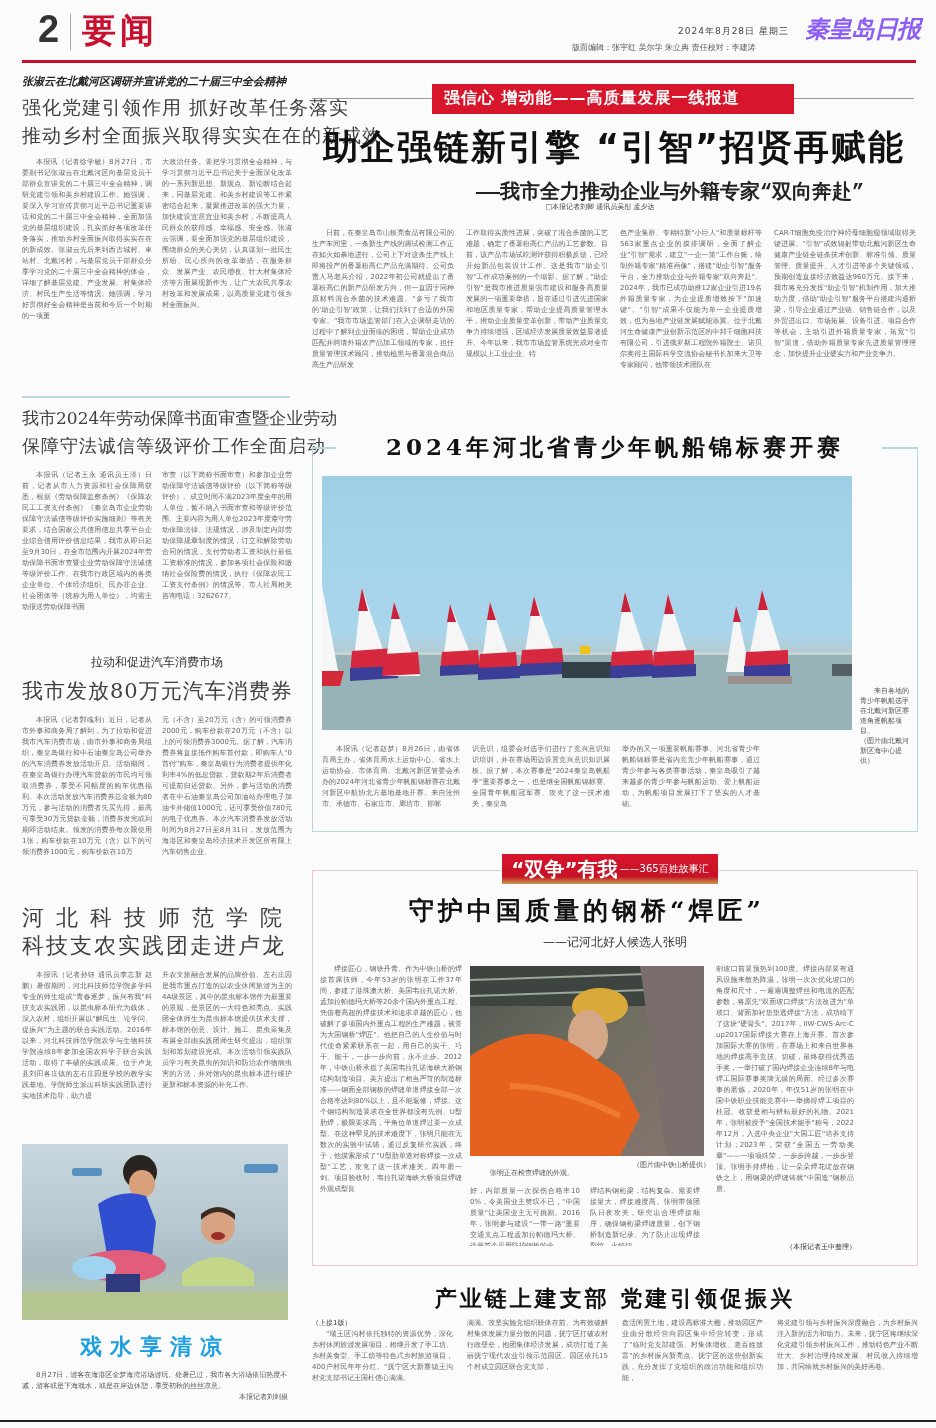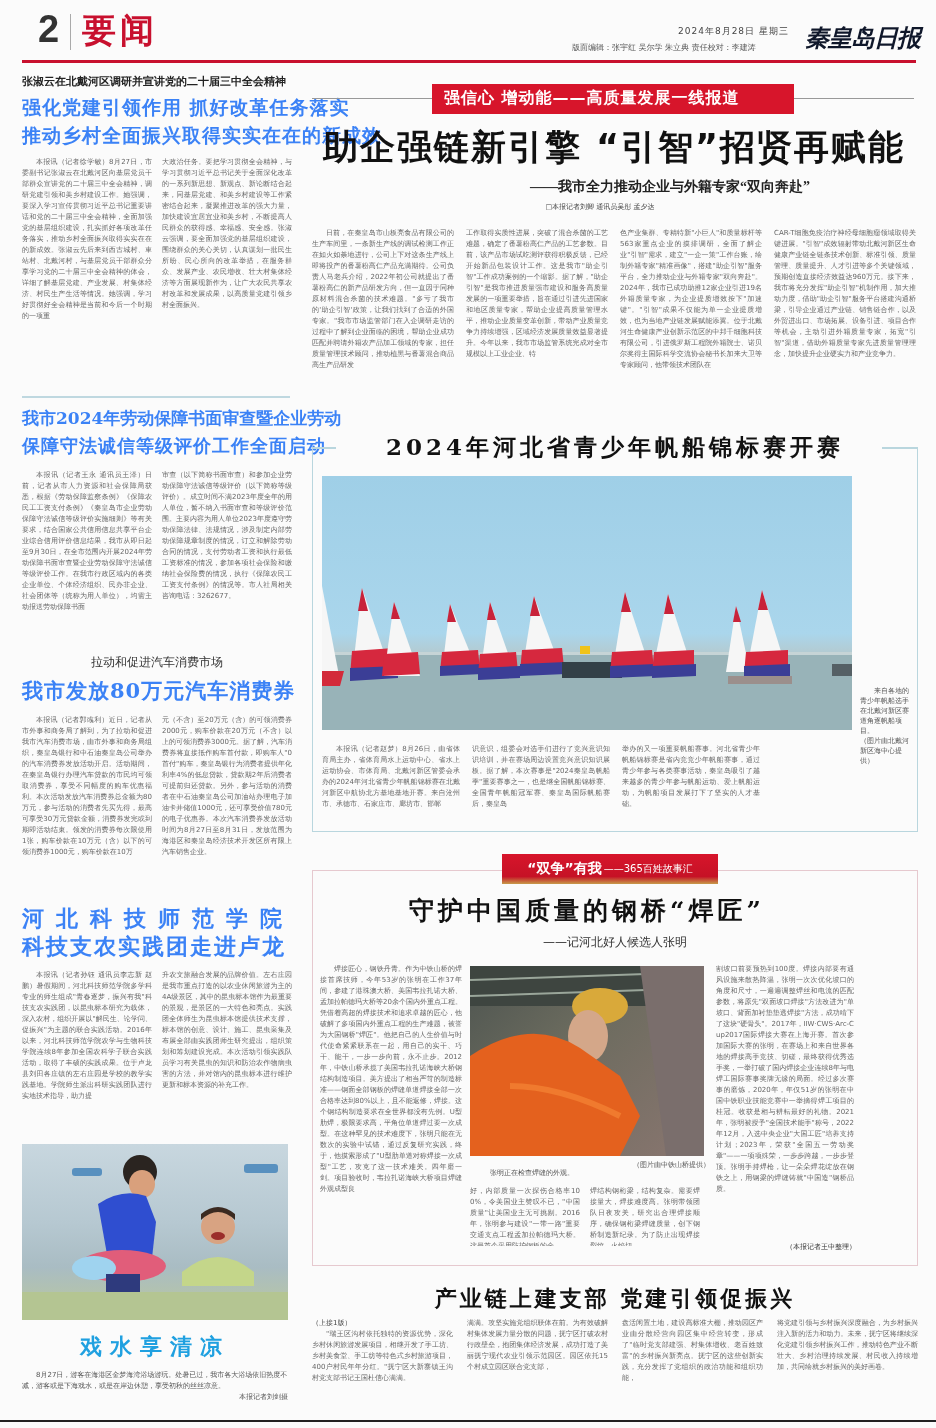--- a/index.html
+++ b/index.html
@@ -7,35 +7,35 @@
   body { position: relative; font-family: "DejaVu Sans", sans-serif; color: #222; }
   .abs { position: absolute; }
 
   
   .page-num { left: 38px; top: 8px; font-size: 38px; font-weight: bold; color: #333; font-family: "Liberation Sans", sans-serif; }
   .page-sep { left: 70px; top: 14px; width: 1px; height: 36px; background: #aaa; }
   .section-name { left: 82px; top: 8px; font-size: 34px; font-weight: bold; color: #c8102e; letter-spacing: 4px; }
   .masthead-rule { left: 22px; top: 60px; width: 894px; height: 3px; background: #c8102e; }
   .date-line { left: 678px; top: 25px; font-size: 9px; color: #444; letter-spacing: 1px; }
   .editors-line { left: 572px; top: 42px; font-size: 8px; color: #555; }
-  .logo { left: 805px; top: 22px; font-size: 24px; font-weight: bold; color: #0f172a; font-family: "DejaVu Serif", serif; font-style: italic; letter-spacing: -1px; }
+  .logo { left: 805px; top: 13px; font-size: 24px; font-weight: bold; color: #8b5cf6; font-family: "DejaVu Serif", serif; font-style: italic; letter-spacing: -1px; }
 
   
   .body-text { font-size: 7px; line-height: 11px; color: #666; text-align: justify; text-indent: 2em; overflow: hidden; word-break: break-all; }
 
   
-  .kicker { font-size: 12px; font-weight: bold; color: #222; font-family: "DejaVu Serif", serif; }
-  .headline-l { font-size: 20px; font-weight: bold; line-height: 28px; color: #3b82f6; font-family: "DejaVu Serif", serif; letter-spacing: 1px; }
+  .kicker { font-size: 12px; font-weight: bold; color: #222; font-family: "DejaVu Serif", serif; font-style: italic; }
+  .headline-l { font-size: 20px; font-weight: normal; line-height: 28px; color: #404040; font-family: "DejaVu Serif", serif; letter-spacing: 1px; }
   .hr-blue { height: 2px; background: #bfd8e0; }
 
   
   .banner { background: #d7152b; color: #fff; font-size: 16px; font-weight: bold; padding: 4px 12px; letter-spacing: 1px; }
   .banner-line { height: 1px; background: #999; }
   .main-headline { font-size: 36px; font-weight: bold; color: #111; letter-spacing: 4px; }
-  .main-sub { font-size: 14px; font-weight: bold; font-family: Liberation Serif, serif; color: #222; }
+  .main-sub { font-size: 20px; font-weight: bold; font-family: Liberation Mono, monospace; color: #222; }
 
   .frame-blue { border: 1.5px solid #b9d6de; }
   .frame-pink { border: 1.5px solid #e6c9cf; }
 
   .photo { overflow: hidden; }
   .caption { font-size: 7px; line-height: 11px; color: #555; }
 </style>
 </head>
 <body>
 
@@ -180,27 +180,27 @@
       <rect x="510" y="188" width="20" height="12" fill="#556065"></rect>
     </g>
   </svg>
 </div>
 <div class="abs caption" style="left:860px;top:686px;width:52px;font-size:7px;line-height:10px;">
   <div style="text-indent:2em;">来自各地的青少年帆船选手在北戴河新区赛道角逐帆船项目。</div>
   <div>（图片由北戴河新区海中心提供）</div>
 </div>
 <div class="abs" style="left:322px;top:744px;width:588px;height:82px;display:flex;gap:12px;">
   <div class="body-text" style="width:138px;height:80px;">本报讯（记者赵梦）8月26日，由省体育局主办，省体育局水上运动中心、省水上运动协会、市体育局、北戴河新区管委会承办的2024年河北省青少年帆船锦标赛在北戴河新区中航协北方基地基地开赛。来自沧州市、承德市、石家庄市、廊坊市、邯郸</div>
-  <div class="body-text" style="width:138px;height:80px;text-indent:0;">识意识，组委会对选手们进行了竞兴意识知识培训，并在赛场周边设置竞兴意识知识展板。据了解，本次赛事是"2024秦皇岛帆船季"重要赛事之一，也是继全国帆船锦标赛、全国青年帆船冠军赛、秦皇岛国际帆船赛后，秦皇岛</div>
+  <div class="body-text" style="width:138px;height:80px;text-indent:0;">识意识，组委会对选手们进行了竞兴意识知识培训，并在赛场周边设置竞兴意识知识展板。据了解，本次赛事是"2024秦皇岛帆船季"重要赛事之一，也是继全国帆船锦标赛、全国青年帆船冠军赛、攻克了这一技术难关，秦皇岛</div>
   <div class="body-text" style="width:138px;height:80px;text-indent:0;">举办的又一项重要帆船赛事。河北省青少年帆船锦标赛是省内竞竞少年帆船赛事，通过青少年参与各类赛事活动，秦皇岛吸引了越来越多的青少年参与帆船运动、爱上帆船运动，为帆船项目发展打下了坚实的人才基础。</div>
 </div>
 
 <section class="abs frame-pink" style="left:312px;top:870px;width:606px;height:396px;"></section>
 <div class="abs" style="left:502px;top:854px;width:216px;height:30px;background:linear-gradient(180deg,#d7152b 0%,#c61226 75%,#c79b4a 100%);color:#fff;display:flex;align-items:center;justify-content:center;gap:2px;">
-  <span style="font-weight:bold;font-size:14px;">“双争”有我</span>
+  <span style="font-weight:bold;font-size:20px;">“双争”有我</span>
   <span style="font-size:10px;">——365百姓故事汇</span>
 </div>
 <div class="abs" style="left:312px;top:894px;width:550px;text-align:center;font-family:'DejaVu Serif',serif;font-weight:bold;font-size:25px;letter-spacing:4px;white-space:nowrap;color:#111;">守护中国质量的钢桥“焊匠”</div>
 <div class="abs" style="left:312px;top:934px;width:606px;text-align:center;font-size:12px;color:#333;">——记河北好人候选人张明</div>
 
 <div class="abs body-text" style="left:320px;top:964px;width:142px;height:290px;">焊接匠心，钢铁丹青。作为中铁山桥的焊接首席技师，今年53岁的张明在工作37年间，参建了港珠澳大桥、美国韦拉扎诺大桥、孟加拉帕德玛大桥等20余个国内外重点工程。凭借着高超的焊接技术和追求卓越的匠心，他破解了多项国内外重点工程的生产难题，被誉为大国钢桥"焊匠"。他把自己的人生价值与时代使命紧紧联系在一起，用自己的实干、巧干、能干，一步一步向前，永不止步。2012年，中铁山桥承揽了美国韦拉扎诺海峡大桥钢结构制造项目。美方提出了相当严苛的制造标准——钢面全部钢板的焊缝单道焊接全部一次合格率达到80%以上，且不能返修，焊接。这个钢结构制造要求在全世界都没有先例。U型肋焊，极限要求高，平角位单道焊过要一次成型。在这种罕见的技术难度下，张明只能在无数次的实验中试错，通过反复研究实践，终于，他摸索形成了"U型肋单道对称焊接一次成型"工艺，攻克了这一技术难关。四年磨一剑。项目验收时，韦拉扎诺海峡大桥项目焊缝外观成型良</div>
 
 <div class="abs photo" style="left:470px;top:966px;width:234px;height:190px;background:linear-gradient(135deg,#4d5450 0%,#6b6b5e 40%,#8a7670 100%);">
   <svg width="234" height="190" viewBox="0 0 234 190">
     <rect x="0" y="0" width="234" height="40" fill="#3e4540"></rect>

